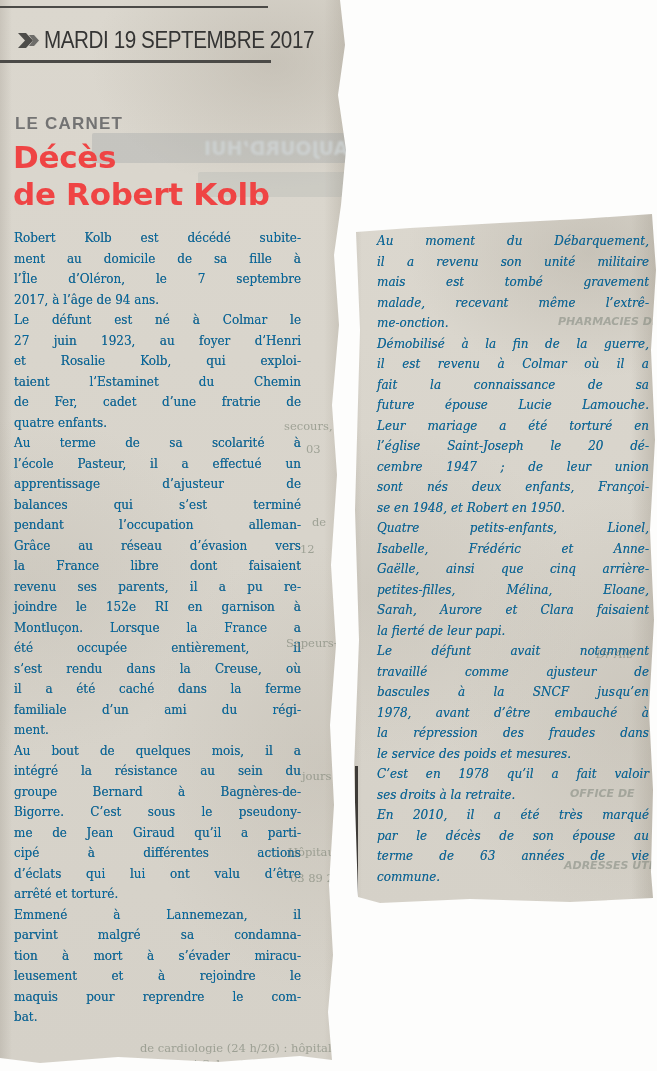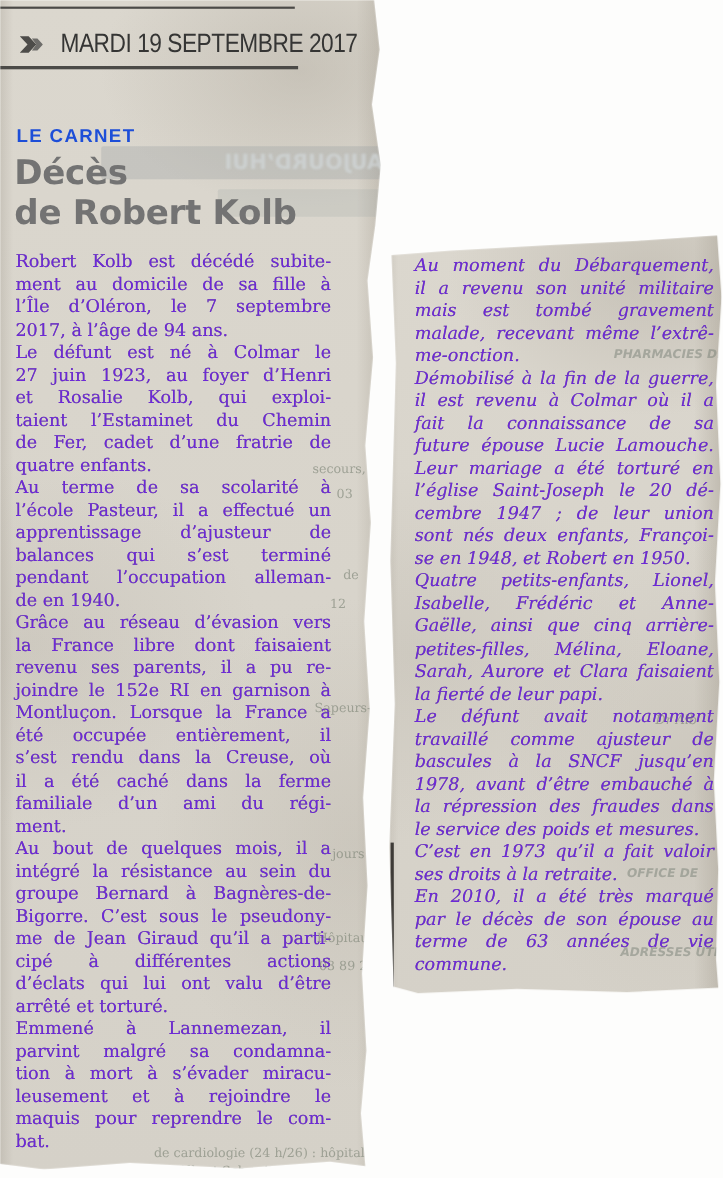--- a/index.html
+++ b/index.html
@@ -14,33 +14,33 @@
       linear-gradient(to right, rgba(120,112,100,.18) 0, transparent 12px),
       linear-gradient(to left, rgba(150,142,128,.38) 0, transparent 26px),
       linear-gradient(#dbd7ce,#d5d1c8);}
   .piece-left{left:0;top:0;width:350px;height:1066px;
     clip-path:polygon(0 0,340px 0,345px 45px,338px 95px,346px 150px,341px 205px,334px 255px,339px 325px,332px 405px,337px 475px,331px 565px,336px 645px,330px 725px,334px 805px,329px 885px,333px 955px,328px 1012px,332px 1060px,300px 1056px,218px 1062px,118px 1057px,40px 1063px,0 1058px);}
   .piece-right{left:350px;top:210px;width:307px;height:700px;
     clip-path:polygon(6px 22px,60px 18px,150px 13px,230px 9px,302px 4px,306px 60px,301px 140px,305px 230px,300px 320px,304px 410px,299px 500px,303px 580px,301px 662px,303px 688px,220px 692px,120px 689px,30px 693px,8px 687px,4px 560px,9px 430px,5px 300px,10px 120px);font-style:italic;}
   .rule{position:absolute;background:#4b4a47;height:2px;}
   .rule-top{left:0;top:6px;width:268px;}
   .rule-date{left:0;top:60px;width:271px;height:2.5px;}
-  .dateline{position:absolute;left:18px;top:26px;display:flex;align-items:center;gap:16px;}
+  .dateline{position:absolute;left:18px;top:26px;display:flex;align-items:center;gap:5px;}
   .date-text{font-family:"Liberation Sans",sans-serif;font-size:24px;font-weight:400;color:#353534;
     letter-spacing:-.5px;transform:scaleX(.86);transform-origin:left center;white-space:nowrap;}
   .kicker{position:absolute;left:15px;top:114px;font-family:"Liberation Sans",sans-serif;
-    font-weight:700;font-size:17px;letter-spacing:1.2px;color:#1d4ed8;}
+    font-weight:700;font-size:17px;letter-spacing:1.2px;color:#737373;}
   .headline{position:absolute;left:13px;top:139px;margin:0;font-family:"DejaVu Sans","Liberation Sans",sans-serif;
-    font-weight:700;font-size:31px;line-height:37px;color:#737373;letter-spacing:-.3px;z-index:3;}
+    font-weight:700;font-size:31px;line-height:37px;color:#ef4444;letter-spacing:-.3px;z-index:3;}
   .ghost-band{position:absolute;background:rgba(148,156,160,.30);border-radius:2px;z-index:1;
     display:flex;align-items:center;justify-content:flex-end;overflow:hidden;}
   .ghost-band span{display:inline-block;transform:scaleX(-1);font-family:"DejaVu Sans",sans-serif;
     font-weight:700;font-size:19px;color:rgba(208,213,215,.75);filter:blur(1px);white-space:nowrap;padding-right:8px;}
   .band2{opacity:.65;}
-  .col{position:absolute;color:#6d28d9;font-size:16px;text-shadow:0 0 .4px rgba(50,47,43,.55);}
+  .col{position:absolute;color:#0369a1;font-size:12px;text-shadow:0 0 .4px rgba(50,47,43,.55);}
   .line{height:20.5px;line-height:20.5px;text-align:justify;text-align-last:justify;white-space:nowrap;overflow:visible;}
   .line.end{text-align-last:left;}
   .col1{left:14px;top:228px;width:287px;}
   .col2{left:27px;top:21px;width:272px;}
   .col-rule{position:absolute;left:5px;top:556px;width:2.5px;height:133px;background:#3e3b37;}
   .ghost-frag{position:absolute;color:rgba(112,120,106,.55);font-size:11.5px;line-height:12px;
     filter:blur(.4px);white-space:nowrap;z-index:0;}
   .ghost-frag.caps{font-family:"DejaVu Sans",sans-serif;font-weight:700;font-size:11px;color:rgba(120,128,118,.5);}
   .chevron-icon{display:block;}
 </style>
@@ -84,21 +84,20 @@
         <div class="line">27 juin 1923, au foyer d’Henri</div>
         <div class="line">et Rosalie Kolb, qui exploi-</div>
         <div class="line">taient l’Estaminet du Chemin</div>
         <div class="line">de Fer, cadet d’une fratrie de</div>
         <div class="line end">quatre enfants.</div>
         <div class="line">Au terme de sa scolarité à</div>
         <div class="line">l’école Pasteur, il a effectué un</div>
         <div class="line">apprentissage d’ajusteur de</div>
         <div class="line">balances qui s’est terminé</div>
         <div class="line">pendant l’occupation alleman-</div>
-        <div class="line end">de en 1940.</div>
         <div class="line">Grâce au réseau d’évasion vers</div>
         <div class="line">la France libre dont faisaient</div>
         <div class="line">revenu ses parents, il a pu re-</div>
         <div class="line">joindre le 152e RI en garnison à</div>
         <div class="line">Montluçon. Lorsque la France a</div>
         <div class="line">été occupée entièrement, il</div>
         <div class="line">s’est rendu dans la Creuse, où</div>
         <div class="line">il a été caché dans la ferme</div>
         <div class="line">familiale d’un ami du régi-</div>
         <div class="line end">ment.</div>
@@ -154,21 +153,21 @@
         <div class="line">Gaëlle, ainsi que cinq arrière-</div>
         <div class="line">petites-filles, Mélina, Eloane,</div>
         <div class="line">Sarah, Aurore et Clara faisaient</div>
         <div class="line end">la fierté de leur papi.</div>
         <div class="line">Le défunt avait notamment</div>
         <div class="line">travaillé comme ajusteur de</div>
         <div class="line">bascules à la SNCF jusqu’en</div>
         <div class="line">1978, avant d’être embauché à</div>
         <div class="line">la répression des fraudes dans</div>
         <div class="line end">le service des poids et mesures.</div>
-        <div class="line">C’est en 1973 qu’il a fait valoir</div>
+        <div class="line">C’est en 1978 qu’il a fait valoir</div>
         <div class="line end">ses droits à la retraite.</div>
         <div class="line">En 2010, il a été très marqué</div>
         <div class="line">par le décès de son épouse au</div>
         <div class="line">terme de 63 années de vie</div>
         <div class="line end">commune.</div>
       </div>
     <div>
         <span class="ghost-frag caps" style="left: 208px; top: 106px;">PHARMACIES DE GARD</span>
         <span class="ghost-frag" style="left: 246px; top: 438px;">Dr Alb</span>
         <span class="ghost-frag caps" style="left: 220px; top: 578px;">OFFICE DE</span>

